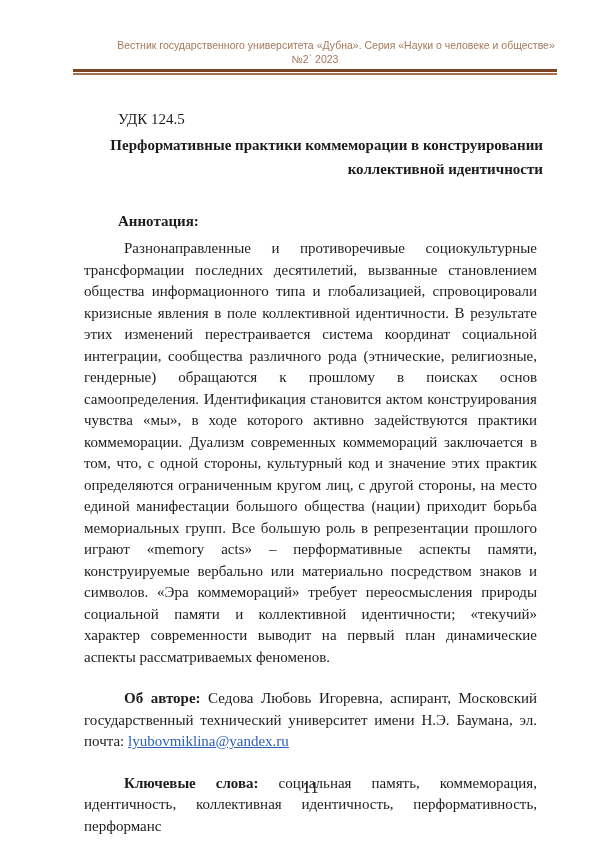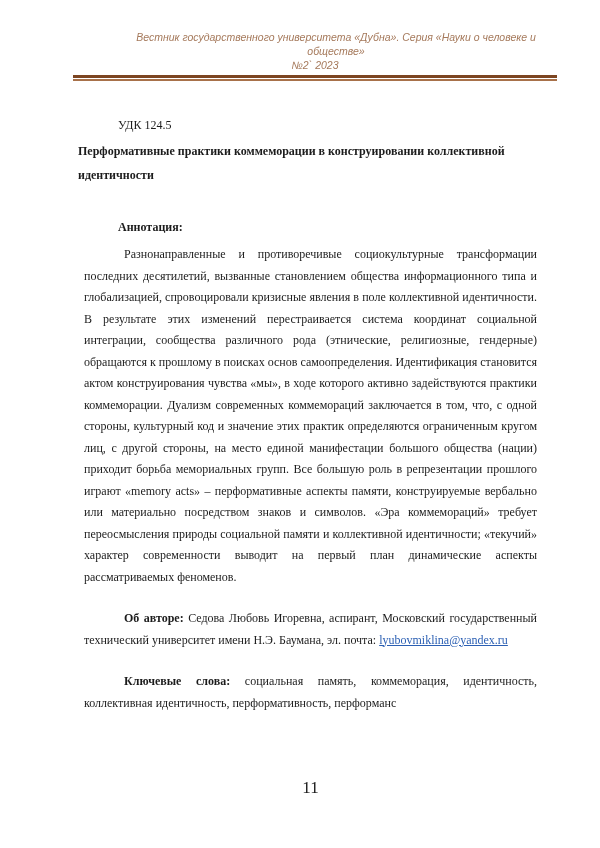--- a/index.html
+++ b/index.html
@@ -11,25 +11,24 @@
     position: relative;
     width: 600px;
     height: 848px;
     background: #ffffff;
     font-family: "Liberation Serif", serif;
     color: #1c1c1c;
     overflow: hidden;
   }
   
   .running-head {
-    padding-top: 30px;
+    padding-top: 38px;
     width: 484px;
     margin-left: 73px;
     font-family: "Liberation Sans", sans-serif;
-    font-style: italic;
     font-size: 10.5px;
     line-height: 14px;
     color: #a5795b;
     text-align: center;
   }
   .running-head .line1 {
     padding-left: 42px; 
   }
   .header-rule {
     width: 484px;
@@ -37,36 +36,36 @@
     margin-top: 3px;
     height: 1px;
     background: #ffffff;
     border-top: 3px solid #7c4521;
     border-bottom: 2px solid #a8714a;
   }
   
   .content {
     width: 465px;
     margin-left: 78px;
-    font-size: 12px;
+    font-size: 15px;
     line-height: 21.5px;
   }
   .udc {
     margin-top: 34px;
     text-indent: 40px;
   }
   .article-author {
     margin-top: 23px;
     text-align: center;
     font-weight: bold;
     font-style: italic;
   }
   .article-title {
     margin-top: 2px;
-    text-align: left;
+    text-align: right;
     font-weight: bold;
     line-height: 24px;
   }
   .abstract-label {
     margin-top: 30px;
     text-indent: 40px;
     font-weight: bold;
   }
   p.para {
     margin: 6px;

